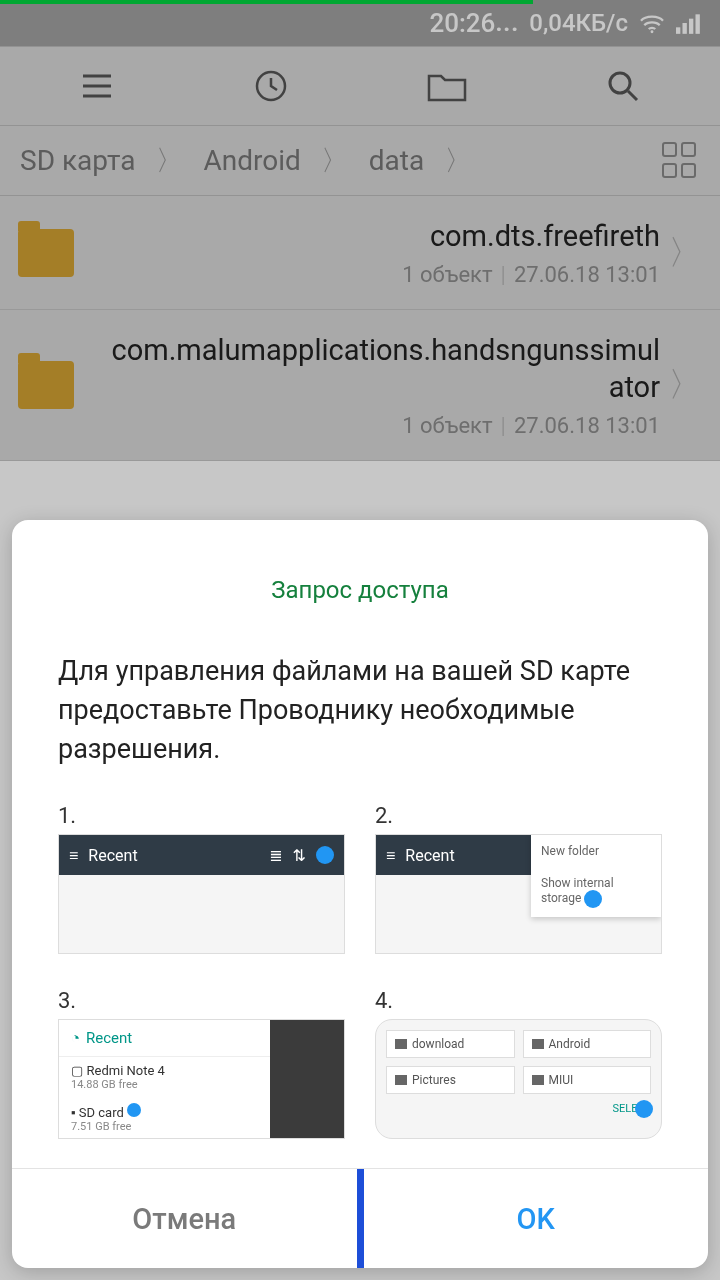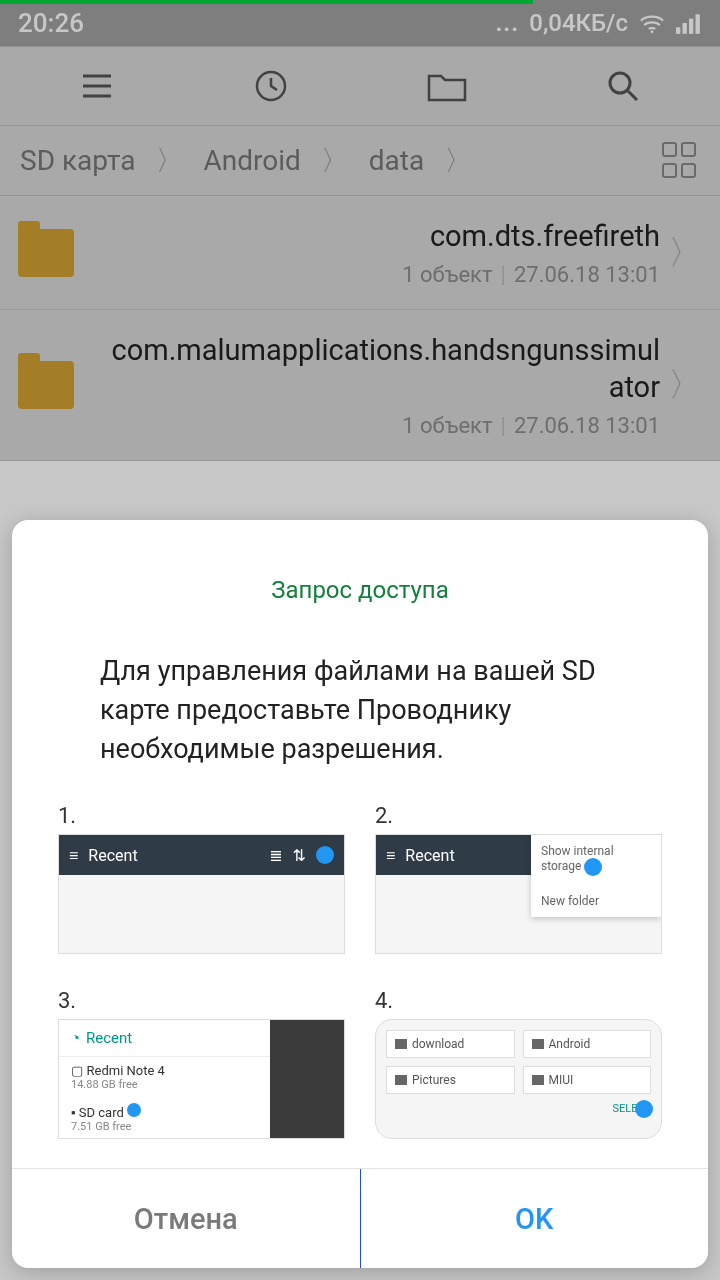--- a/index.html
+++ b/index.html
@@ -1,18 +1,18 @@
 <!DOCTYPE html>
 <html><head>
 <meta charset="utf-8">
 <style>
 *{margin:0;padding:0;box-sizing:border-box;font-family:-apple-system,Roboto,Arial,sans-serif;}
 html,body{width:720px;height:1280px;background:#fff;overflow:hidden;position:relative;}
 .progressbar{position:absolute;top:0;left:0;height:4px;width:74%;background:#00d640;z-index:2;}
-.statusbar{height:46px;background:#a2a2a2;display:flex;align-items:center;justify-content:space-between;color:#fff;padding:0 18px;font-size:26px;font-weight:500;}
+.statusbar{height:46px;background:#a2a2a2;display:flex;align-items:center;justify-content:flex-end;color:#fff;padding:0 18px;font-size:26px;font-weight:500;}
 .status-right{display:flex;align-items:center;gap:10px;font-size:24px;}
 .status-right .dots{letter-spacing:1px;font-weight:bold;}
 .toolbar{height:80px;background:#d9d9d9;border-top:1px solid #bdbdbd;border-bottom:1px solid #bdbdbd;display:flex;align-items:center;justify-content:space-around;padding:0 10px;}
 .toolbar svg{stroke:#555;}
 .breadcrumb-row{height:70px;background:#d9d9d9;display:flex;align-items:center;padding:0 20px;justify-content:space-between;border-bottom:1px solid #bdbdbd;}
 .breadcrumb{display:flex;align-items:center;color:#777;font-size:28px;gap:20px;}
 .chev{color:#999;}
 .grid-icon{display:flex;flex-wrap:wrap;width:38px;height:38px;gap:4px;}
 .grid-icon span{width:15px;height:15px;border:2px solid #888;border-radius:3px;}
 .file-list{background:#d9d9d9;}
@@ -21,39 +21,39 @@
 .folder-ic:before{content:"";position:absolute;top:-8px;left:0;width:22px;height:10px;background:#d3a233;border-radius:3px 3px 0 0;}
 .item-main{flex:1;min-width:0;text-align:right;}
 .item-title{font-size:29px;color:#222;word-break:break-all;line-height:1.25;}
 .item-sub{color:#8d8d8d;font-size:22px;margin-top:8px;}
 .item-sub .sep{margin:0 8px;color:#bbb;}
 .chevr{color:#aaa;font-size:34px;margin-left:8px;}
 .overlay{position:absolute;top:0;left:0;width:720px;height:1280px;background:rgba(0,0,0,0.22);z-index:5;}
 .dialog{position:absolute;left:12px;right:12px;bottom:12px;top:520px;background:#fff;border-radius:16px;z-index:6;display:flex;flex-direction:column;box-shadow:0 4px 20px rgba(0,0,0,.2);}
 .dialog-body{flex:1;padding:56px 46px 20px;overflow:hidden;}
 .dialog-title{text-align:center;font-size:24px;font-weight:400;color:#15803d;}
-.dialog-text{font-size:27px;color:#222;margin-top:48px;line-height:1.45;margin-left:42px;}
+.dialog-text{font-size:27px;color:#222;margin-top:48px;line-height:1.45;}
 .instructions{display:grid;grid-template-columns:1fr 1fr;gap:34px 30px;margin-top:34px;}
 .step-num{font-size:22px;color:#333;margin-bottom:6px;}
 .shot{height:120px;border:1px solid #ddd;background:#f5f5f5;position:relative;overflow:hidden;}
 .bar{height:40px;background:#2f3b46;color:#fff;display:flex;align-items:center;padding:0 10px;font-size:16px;gap:10px;}
 .bar .sp{flex:1;}
 .bluedot{width:18px;height:18px;background:#2196f3;border-radius:50%;display:inline-block;}
 .menu-pop{position:absolute;top:0;right:0;width:130px;background:#fff;box-shadow:0 2px 6px rgba(0,0,0,.2);font-size:12px;}
 .menu-pop div{padding:9px 10px;color:#666;}
 .sidepanel{background:#fff;width:74%;height:100%;}
 .sp-recent{color:#009688;padding:9px 12px;font-size:15px;border-bottom:1px solid #eee;display:flex;align-items:center;gap:6px;}
 .sp-item{padding:6px 12px;font-size:13px;color:#333;}
 .sp-item small{display:block;color:#888;font-size:11px;}
 .shot4{padding:10px;display:grid;grid-template-columns:1fr 1fr;gap:8px;align-content:start;border-radius:17px;}
 .tile{background:#fff;border:1px solid #ddd;padding:6px 8px;font-size:12px;color:#555;display:flex;align-items:center;gap:5px;}
 .tinyfolder{width:12px;height:10px;background:#666;}
 .dialog-buttons{display:flex;border-top:1px solid #e3e3e3;height:100px;}
 .dlg-btn{flex:1;display:flex;align-items:center;justify-content:center;font-size:29px;font-weight:500;}
-.dlg-btn.cancel{color:#7a7a7a;border-right:1px solid #1d4ed8;}
+.dlg-btn.cancel{color:#7a7a7a;border-right:7px solid #1d4ed8;}
 .dlg-btn.ok{color:#2396f3;}
 .watermark{position:absolute;right:18px;bottom:14px;color:rgba(255,255,255,.55);font-size:26px;text-align:right;line-height:1.1;font-family:Georgia,serif;z-index:7;pointer-events:none;}
 svg{display:block;}
 .menu-ic line{stroke:#555;stroke-width:3;}
 </style>
 </head>
 <body>
 
 <div class="progressbar"></div>
 
@@ -154,22 +154,22 @@
         </div>
       </div>
       <div>
         <div class="step-num">2.</div>
         <div class="shot">
           <div class="bar">
               <span>≡</span>
               <span>Recent</span>
             </div>
           <div class="menu-pop">
+            <div>New folder</div>
             <div><span>Show internal storage</span> <span class="bluedot" style="vertical-align:middle;"></span></div>
-            <div>New folder</div>
           </div>
         </div>
       </div>
       <div>
         <div class="step-num">3.</div>
         <div class="shot" style="display:flex;">
           <div class="sidepanel">
             <div class="sp-recent">
                 <span>◔</span>
                 <span>Recent</span>

